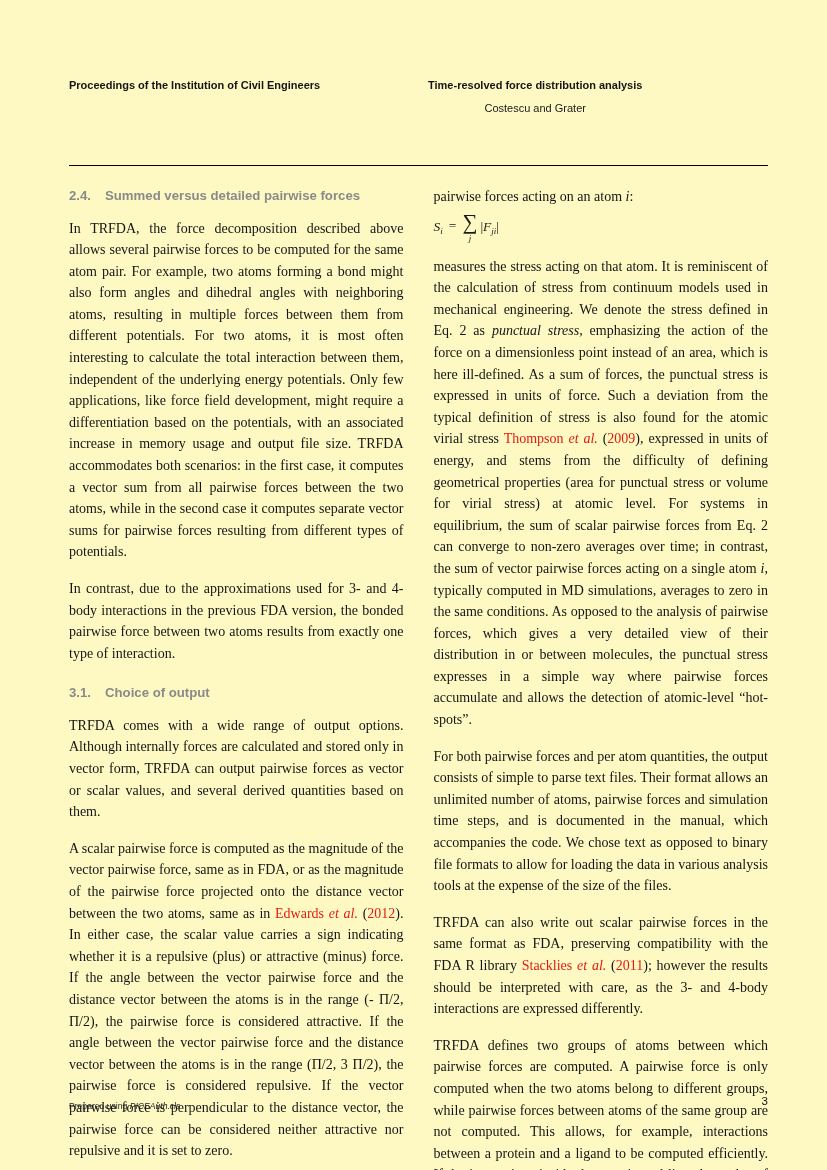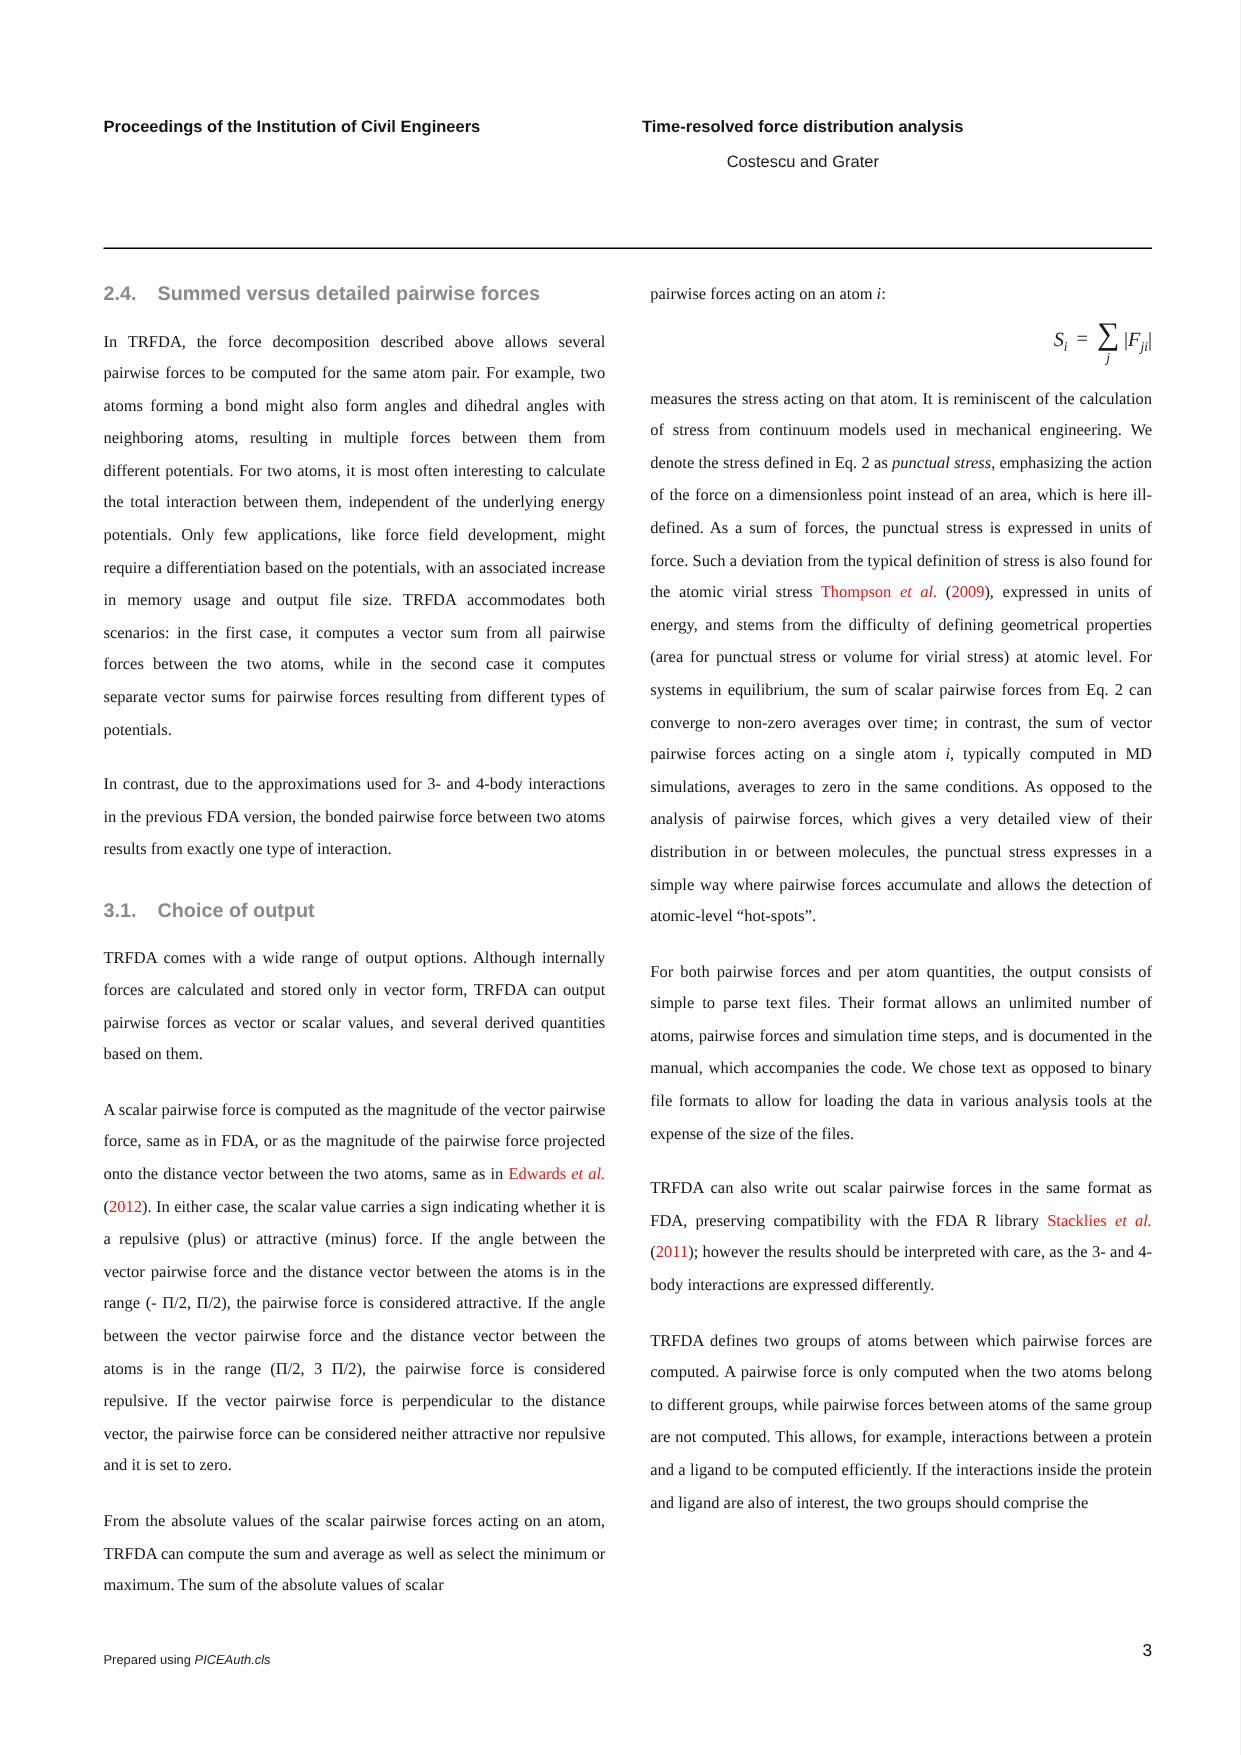--- a/index.html
+++ b/index.html
@@ -1,21 +1,21 @@
 <!DOCTYPE html>
 <html><head>
 <meta charset="utf-8">
 <style>
   html, body { margin: 0; padding: 0; background: #e8e8e8; }
   .page {
     position: relative;
     width: 827px;
     height: 1170px;
     margin: 0 auto;
-    background: #ffffff;
+    background: #fef9c3;
     font-family: "Liberation Serif", serif;
     color: #141414;
     overflow: hidden;
   }
   
   .hdr-journal {
     position: absolute;
     left: 69px; top: 79px;
     font-family: "Liberation Sans", sans-serif;
     font-weight: 700;
@@ -39,21 +39,21 @@
   
   .columns {
     position: absolute;
     left: 69px; top: 186px;
     width: 699px;
     display: flex;
     gap: 30px;
   }
   .col { width: 342.5px; }
   p.body {
-    font-size: 11px;
+    font-size: 14px;
     line-height: 21.6px;
     text-align: justify;
     margin: 0 0 15px 0;
   }
   h2.sec {
     font-family: "Liberation Sans", sans-serif;
     font-weight: 700;
     font-size: 13.2px;
     line-height: 1.25;
     color: #8a8a8a;
@@ -61,21 +61,21 @@
   }
   h2.sec.first { margin-top: 2px; }
   h2.sec.tight { margin-bottom: 5px; }
   h2.sec .num { margin-right: 14px; }
   
   .st-i  { font-style: italic; }
   .st-r  { color: #e21b10; }
   .st-ri { color: #e21b10; font-style: italic; }
   
   .equation {
-    text-align: right;
+    text-align: left;
     margin: 4px 0 13px 0;
     font-size: 13.5px;
     color: #1a1a1a;
   }
   .eq-var { font-style: italic; }
   .eq-sub { font-style: italic; font-size: 9px; }
   .eq-eq { padding: 0 6px; }
   .sum-wrap {
     display: inline-flex;
     flex-direction: column;

